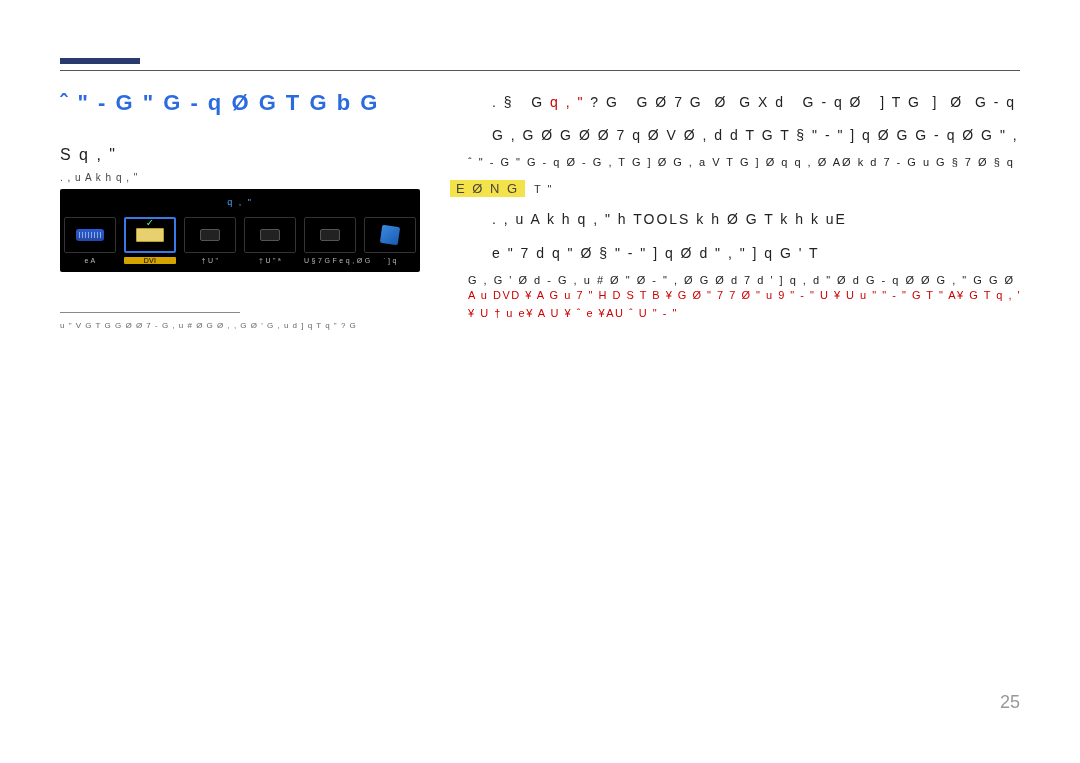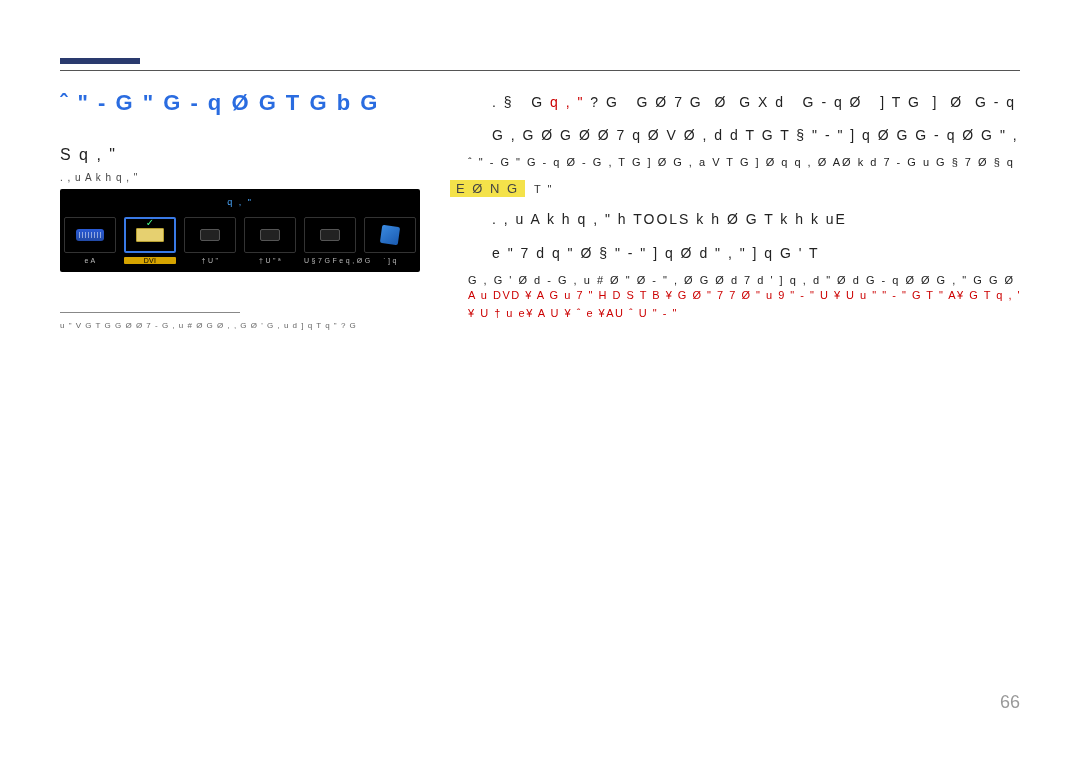--- a/index.html
+++ b/index.html
@@ -275,13 +275,13 @@
     <div class="body-text">. , u A k   h q   ,   "   h   TOOLS k  h   Ø      G T k    h k uE</div>
     <div class="body-text">e   " 7 d   q     " Ø   §   " -   " ] q Ø d       " ,    "    ] q    G   '   T</div>
 
     <div class="indented">G , G '   Ø d   - G ,   u # Ø       " Ø - " , Ø G     Ø d 7 d '   ] q , d  " Ø d    G - q Ø Ø G ,  " G    G Ø ' G ,   u d  ] q     V -   7   Ø ‹</div>
     <div class="red-block">A u DVD   ¥   A G u 7 "    H D S T B    ¥ G Ø " 7 7   Ø "   u 9    " - " U ¥ U   u "    " - " G T "   A¥ G T   q ,   " U   ¥ U     A q T u q</div>
     <div class="red-block">¥ U † u   e¥ A   U ¥   ˆ    e ¥AU    ˆ   U " -   "</div>
   </div>
 
 </div>
 
-<div class="page-num">66</div>
+<div class="page-num">25</div>
 
 </body></html>

